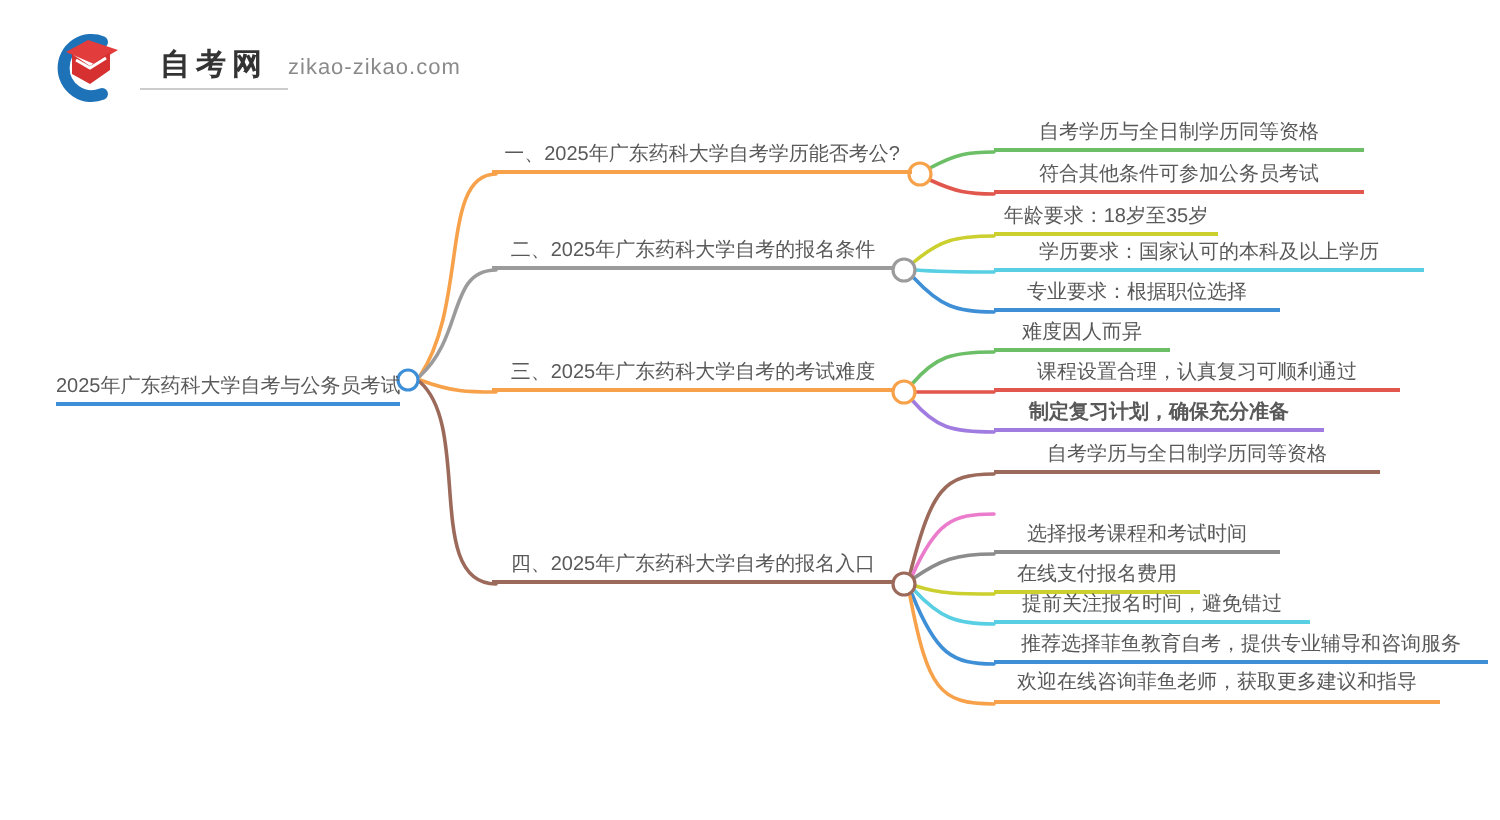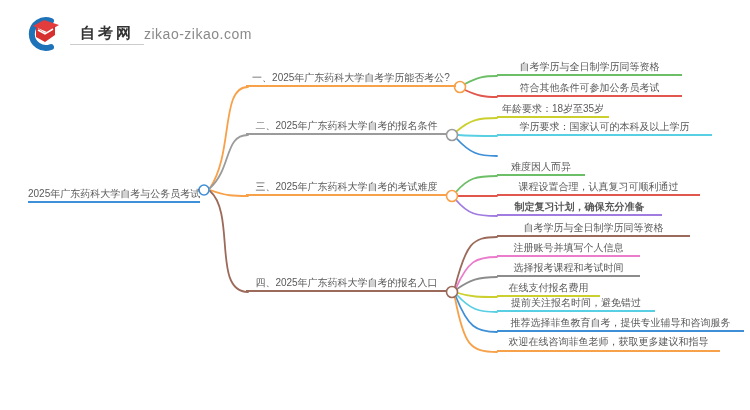--- a/index.html
+++ b/index.html
@@ -20,21 +20,21 @@
     cursor: pointer;
   }
   .logo-text { display: flex; flex-direction: row; align-items: center; }
   .logo-name {
     font-size: 15px; font-weight: bold; color: #333333;
     letter-spacing: 3px; line-height: 18px;
     padding: 0 10px 2px 10px;
     border-bottom: 1px solid #cccccc;
   }
   .logo-url {
-    font-size: 14px; color: #8a8a8a; line-height: 13px; letter-spacing: 0.5px; text-align: right;
+    font-size: 11px; color: #8a8a8a; line-height: 13px; letter-spacing: 0.5px; text-align: right;
   }
   
   .connectors { position: absolute; left: 0; top: 0; }
   .connectors path { fill: none; stroke-width: 1.8px; stroke-linecap: round; }
   .connectors circle { fill: #ffffff; stroke-width: 1.6px; }
   .node {
     position: absolute;
     box-sizing: border-box;
     height: 16px; line-height: 14px;
     font-size: 10px; color: #595959;
@@ -100,26 +100,26 @@
   <div class="node" style="left: 246px; top: 71px; width: 210px; border-bottom-color: rgb(247, 161, 74);">一、2025年广东药科大学自考学历能否考公?</div>
   <div class="node" style="left: 246px; top: 119px; width: 201px; border-bottom-color: rgb(155, 155, 155);">二、2025年广东药科大学自考的报名条件</div>
   <div class="node" style="left: 246px; top: 180px; width: 201px; border-bottom-color: rgb(247, 161, 74);">三、2025年广东药科大学自考的考试难度</div>
   <div class="node" style="left: 246px; top: 276px; width: 201px; border-bottom-color: rgb(156, 106, 90);">四、2025年广东药科大学自考的报名入口</div>
 
   <div class="node" style="left: 497px; top: 81px; width: 185px; border-bottom-color: rgb(226, 87, 77);">符合其他条件可参加公务员考试</div>
   <div class="node" style="left: 497px; top: 60px; width: 185px; border-bottom-color: rgb(108, 191, 103);">自考学历与全日制学历同等资格</div>
 
   <div class="node" style="left: 497px; top: 102px; width: 112px; border-bottom-color: rgb(203, 208, 47);">年龄要求：18岁至35岁</div>
   <div class="node" style="left: 497px; top: 120px; width: 215px; border-bottom-color: rgb(88, 207, 227);">学历要求：国家认可的本科及以上学历</div>
+  <div class="node" style="left: 497px; top: 140px; width: 143px; border-bottom-color: rgb(63, 143, 214);">专业要求：根据职位选择</div>
 
   <div class="node" style="left: 497px; top: 160px; width: 88px; border-bottom-color: rgb(108, 191, 103);">难度因人而异</div>
   <div class="node" style="left: 497px; top: 180px; width: 203px; border-bottom-color: rgb(226, 87, 77);">课程设置合理，认真复习可顺利通过</div>
   <div class="node" style="left: 497px; top: 200px; width: 165px; border-bottom-color: rgb(160, 123, 224); font-weight: bold;">制定复习计划，确保充分准备</div>
 
   <div class="node" style="left: 497px; top: 221px; width: 193px; border-bottom-color: rgb(156, 106, 90);">自考学历与全日制学历同等资格</div>
-  <div class="node" style="left: 497px; top: 241px; width: 143px; border-bottom-color: rgb(234, 124, 203);">注册账号并填写个人信息</div>
   <div class="node" style="left: 497px; top: 261px; width: 143px; border-bottom-color: rgb(140, 140, 140);">选择报考课程和考试时间</div>
   <div class="node" style="left: 497px; top: 281px; width: 103px; border-bottom-color: rgb(203, 208, 47);">在线支付报名费用</div>
   <div class="node" style="left: 497px; top: 296px; width: 158px; border-bottom-color: rgb(88, 207, 227);">提前关注报名时间，避免错过</div>
   <div class="node" style="left: 497px; top: 316px; width: 247px; border-bottom-color: rgb(63, 143, 214);">推荐选择菲鱼教育自考，提供专业辅导和咨询服务</div>
   <div class="node" style="left: 497px; top: 336px; width: 223px; border-bottom-color: rgb(247, 161, 74); font-family: Liberation Mono, monospace;">欢迎在线咨询菲鱼老师，获取更多建议和指导</div>
 
 </div>
 
 </body></html>

